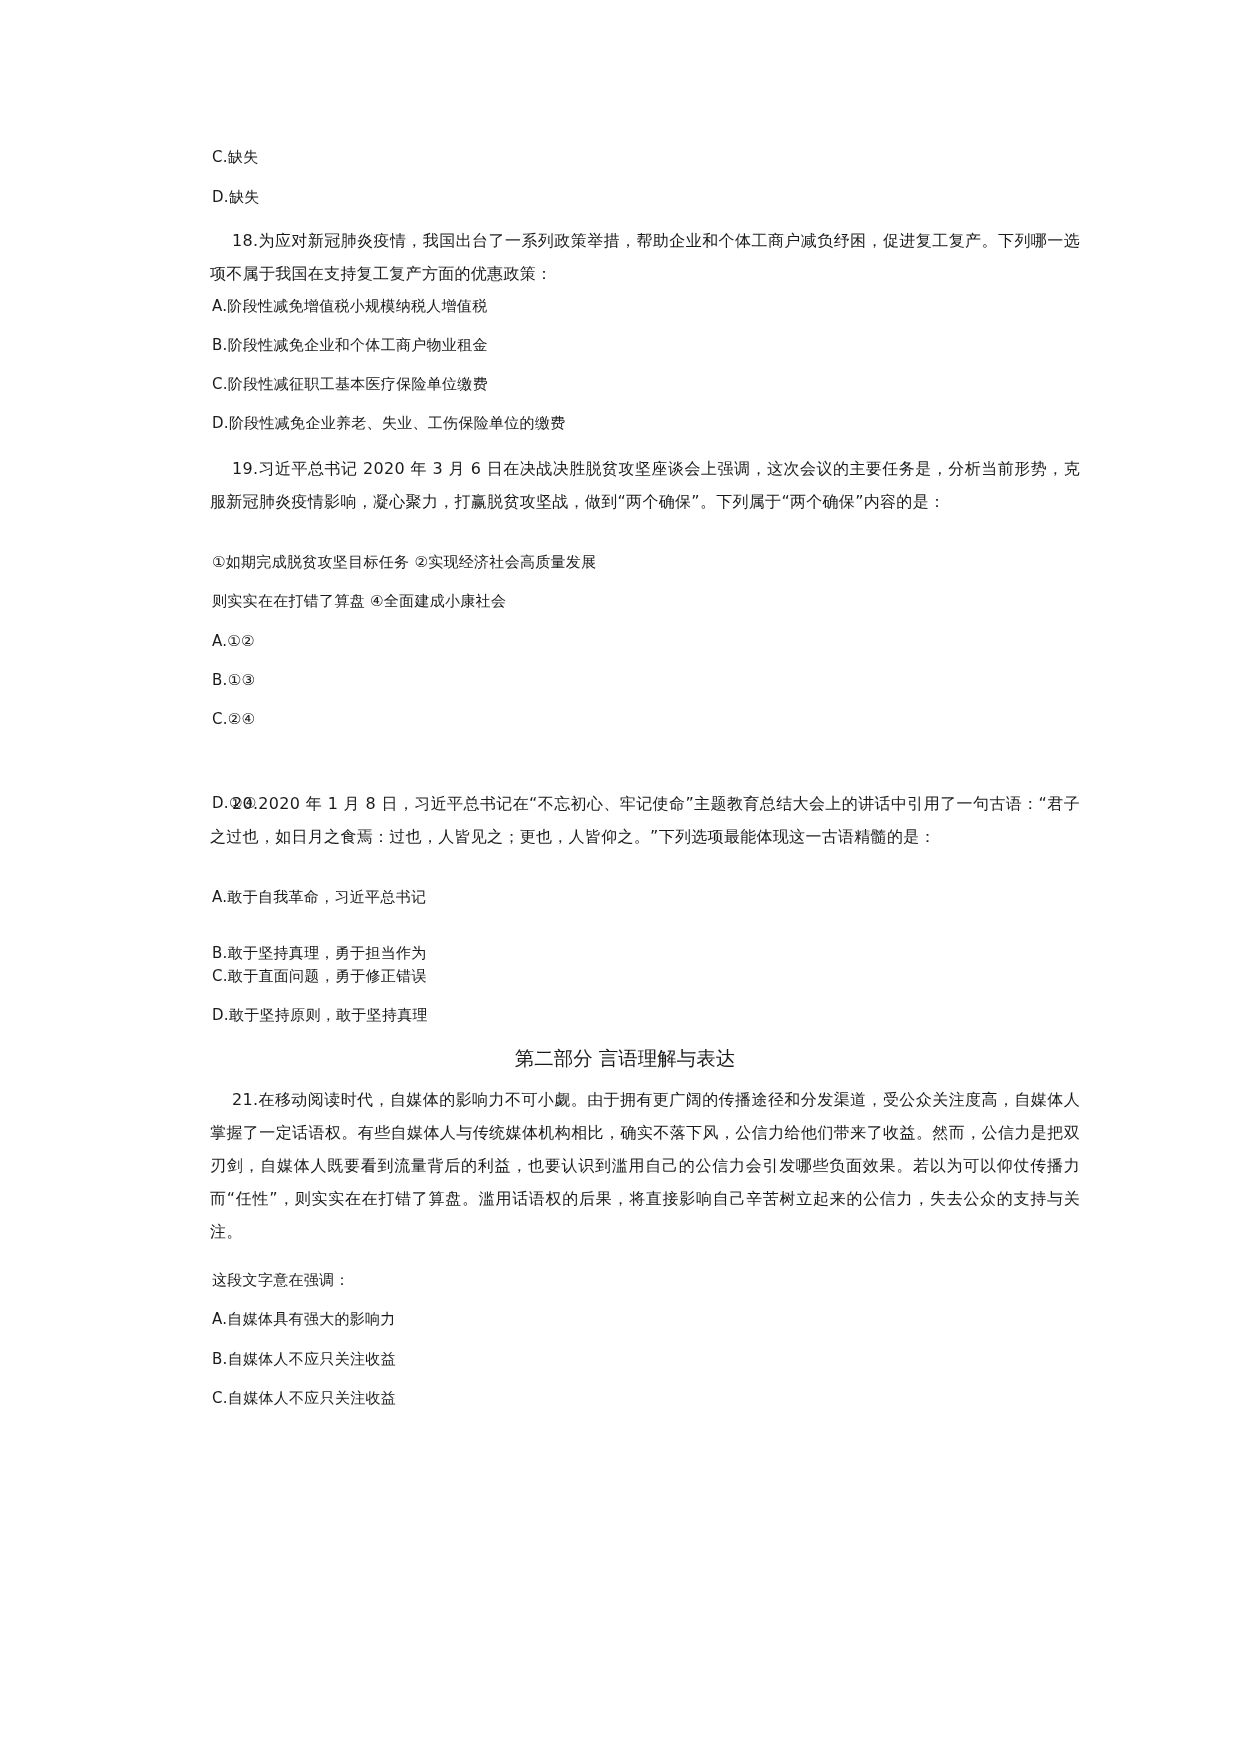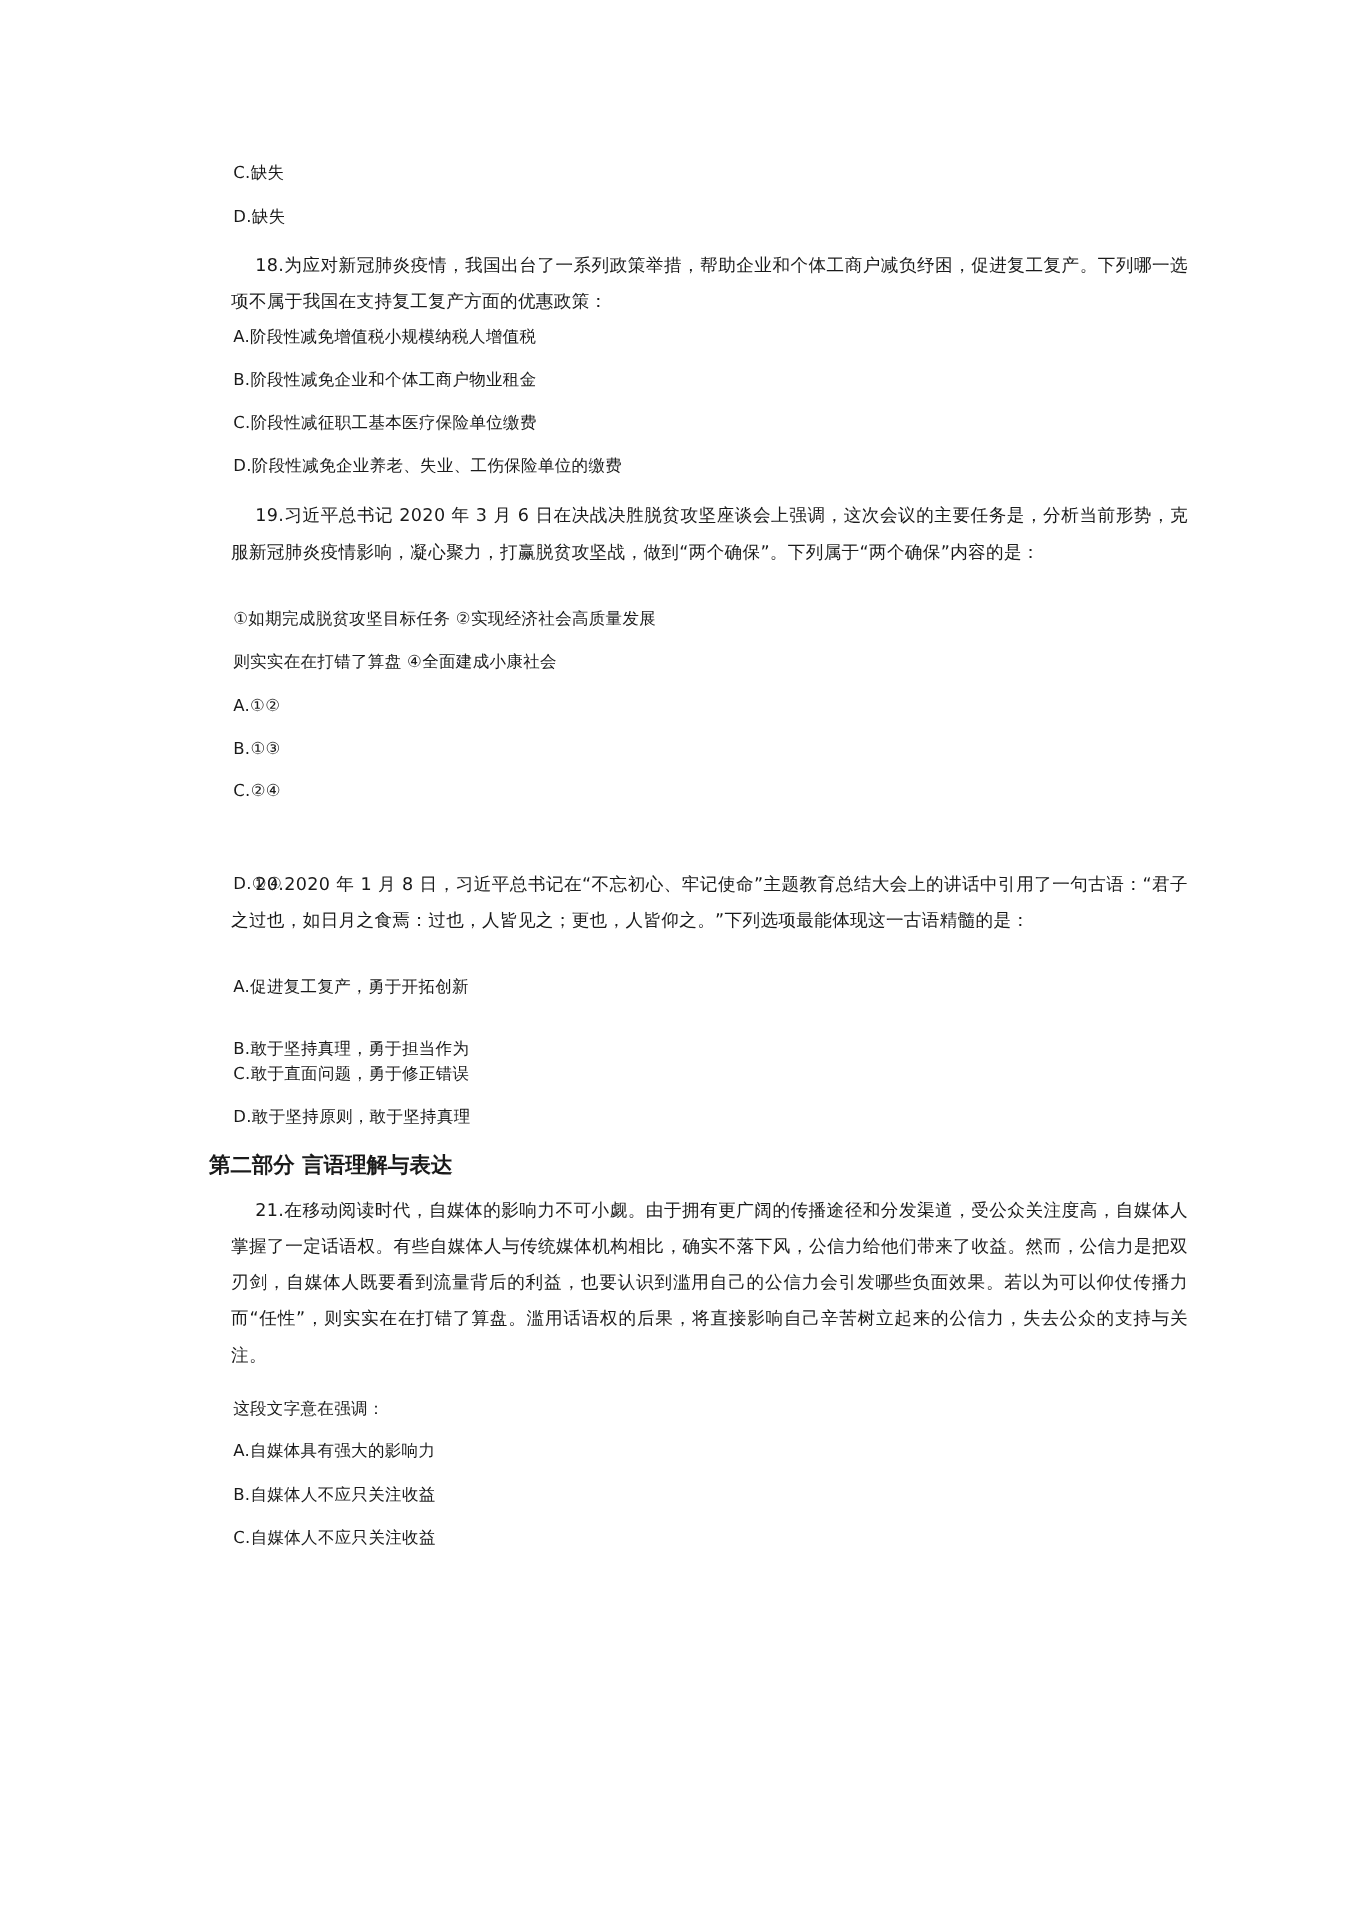--- a/index.html
+++ b/index.html
@@ -3,21 +3,21 @@
 <meta charset="utf-8">
 <style>
   html, body { margin: 0; padding: 0; background: #ffffff; }
   body { width: 1240px; height: 1754px; position: relative; overflow: hidden;
          font-family: "DejaVu Sans", sans-serif; color: #1a1a1a; }
   .page { position: absolute; left: 190px; top: 0; width: 870px; }
   .line { position: absolute; left: 0; font-size: 15px; white-space: nowrap; letter-spacing: 0.3px; }
   .indent { padding-left: 22px; }
   .para { position: absolute; left: 0; width: 870px; font-size: 16px; line-height: 33px; text-align: justify; letter-spacing: 0.3px; margin-left: 20px; }
   .para .first { display: inline-block; width: 22px; }
-  .heading { position: absolute; left: 0; width: 870px; text-align: left; font-size: 19.5px; font-weight: bold; }
+  .heading { position: absolute; left: 0; width: 870px; text-align: center; font-size: 19.5px; font-weight: normal; }
 </style>
 </head>
 <body>
 
 <div class="page">
 
   <div class="line indent" style="top:148px">C.缺失</div>
   <div class="line indent" style="top:188px">D.缺失</div>
 
   <div class="para" style="top:224px"><span class="first"></span><span>18.为应对新冠肺炎疫情，我国出台了一系列政策举措，帮助企业和个体工商户减负纾困，促进复工复产。下列哪一选项不属于我国在支持复工复产方面的优惠政策：</span></div>
@@ -28,21 +28,21 @@
 
   <div class="para" style="top:452px"><span class="first"></span><span>19.习近平总书记 2020 年 3 月 6 日在决战决胜脱贫攻坚座谈会上强调，这次会议的主要任务是，分析当前形势，克服新冠肺炎疫情影响，凝心聚力，打赢脱贫攻坚战，做到“两个确保”。下列属于“两个确保”内容的是：</span></div>
   <div class="line indent" style="top:553px">①如期完成脱贫攻坚目标任务 ②实现经济社会高质量发展</div>
   <div class="line indent" style="top:592px">则实实在在打错了算盘 ④全面建成小康社会</div>
   <div class="line indent" style="top:632px">A.①②</div>
   <div class="line indent" style="top:671px">B.①③</div>
   <div class="line indent" style="top:710px">C.②④</div>
   <div class="line indent" style="top:794px">D.①④</div>
 
   <div class="para" style="top:787px"><span class="first"></span><span>20.2020 年 1 月 8 日，习近平总书记在“不忘初心、牢记使命”主题教育总结大会上的讲话中引用了一句古语：“君子之过也，如日月之食焉：过也，人皆见之；更也，人皆仰之。”下列选项最能体现这一古语精髓的是：</span></div>
-  <div class="line indent" style="top:888px">A.促进复工复产，勇于开拓创新</div>
+  <div class="line indent" style="top:888px">A.敢于自我革命，习近平总书记</div>
   <div class="line indent" style="top:944px">B.敢于坚持真理，勇于担当作为</div>
   <div class="line indent" style="top:967px">C.敢于直面问题，勇于修正错误</div>
   <div class="line indent" style="top:1006px">D.敢于坚持原则，敢于坚持真理</div>
 
   <div class="heading" style="top:1045px">第二部分  言语理解与表达</div>
 
   <div class="para" style="top:1083px"><span class="first"></span><span>21.在移动阅读时代，自媒体的影响力不可小觑。由于拥有更广阔的传播途径和分发渠道，受公众关注度高，自媒体人掌握了一定话语权。有些自媒体人与传统媒体机构相比，确实不落下风，公信力给他们带来了收益。然而，公信力是把双刃剑，自媒体人既要看到流量背后的利益，也要认识到滥用自己的公信力会引发哪些负面效果。若以为可以仰仗传播力而“任性”，则实实在在打错了算盘。滥用话语权的后果，将直接影响自己辛苦树立起来的公信力，失去公众的支持与关注。</span></div>
   <div class="line indent" style="top:1271px">这段文字意在强调：</div>
   <div class="line indent" style="top:1310px">A.自媒体具有强大的影响力</div>
   <div class="line indent" style="top:1350px">B.自媒体人不应只关注收益</div>

